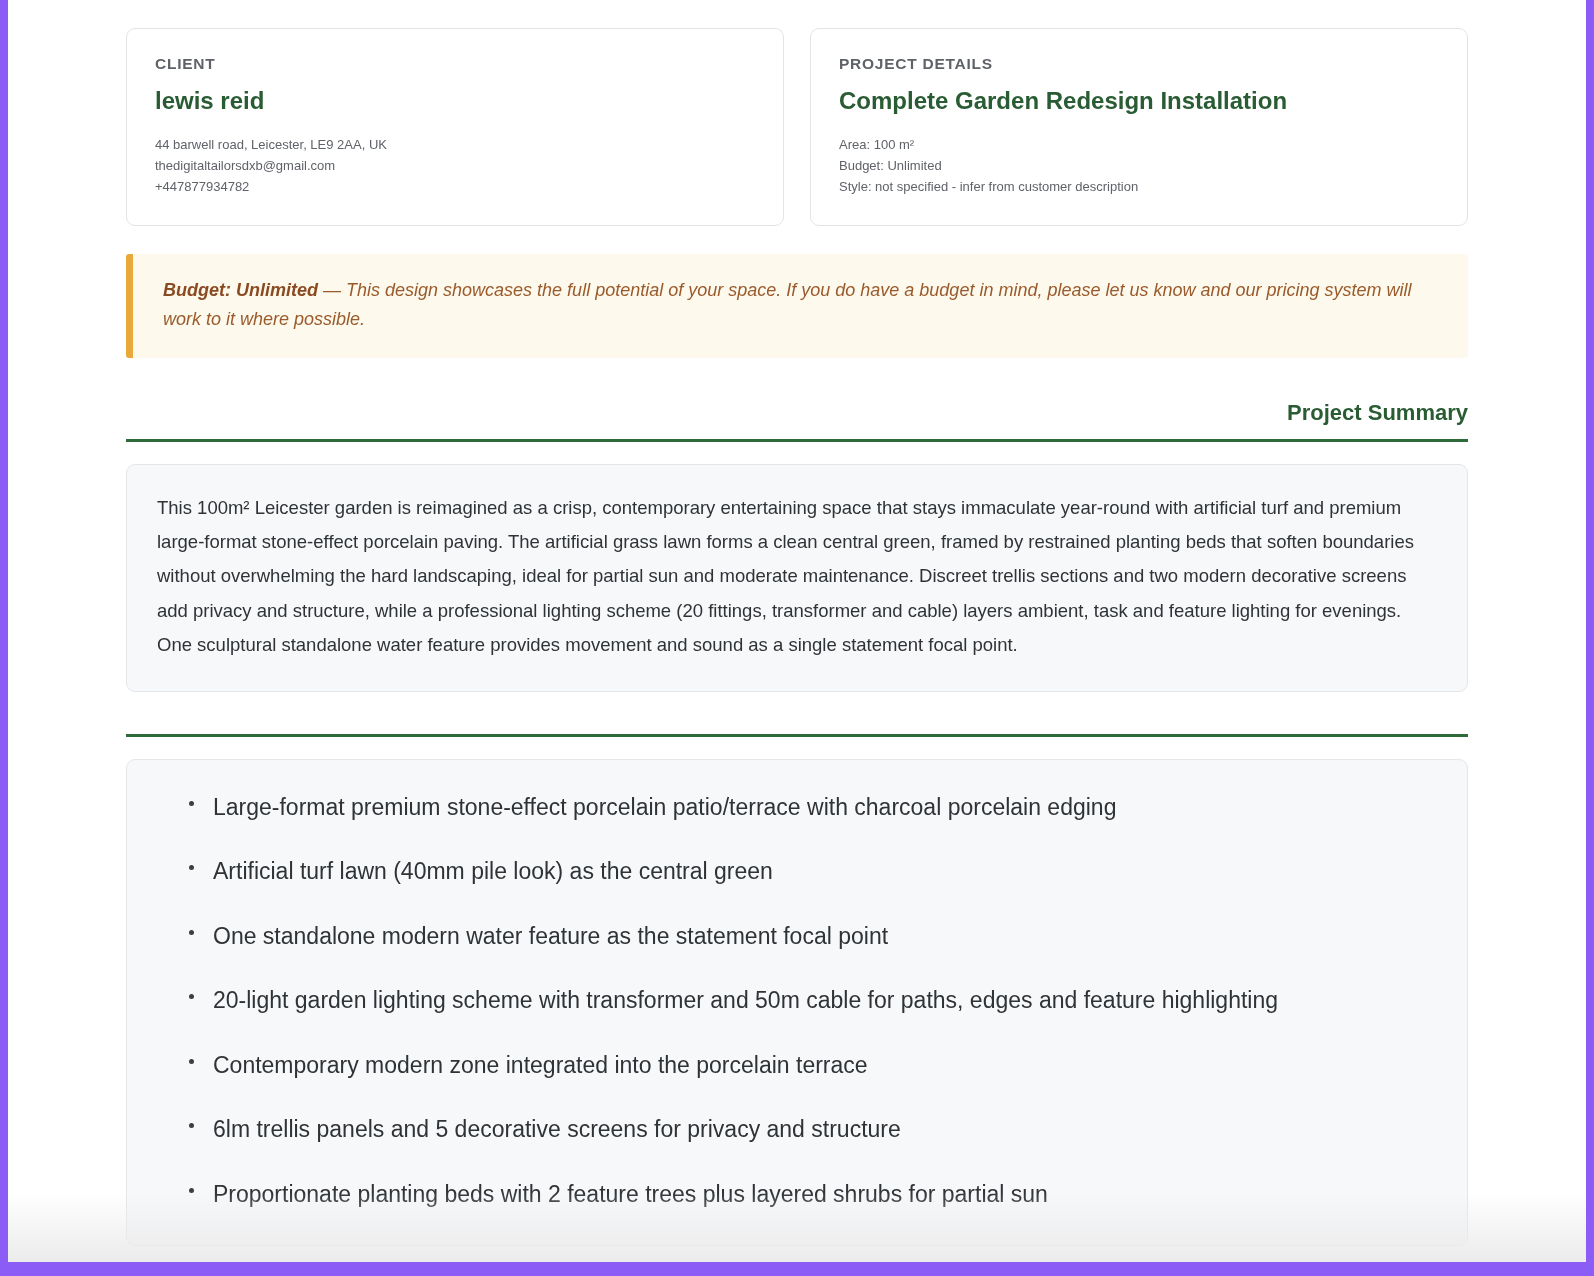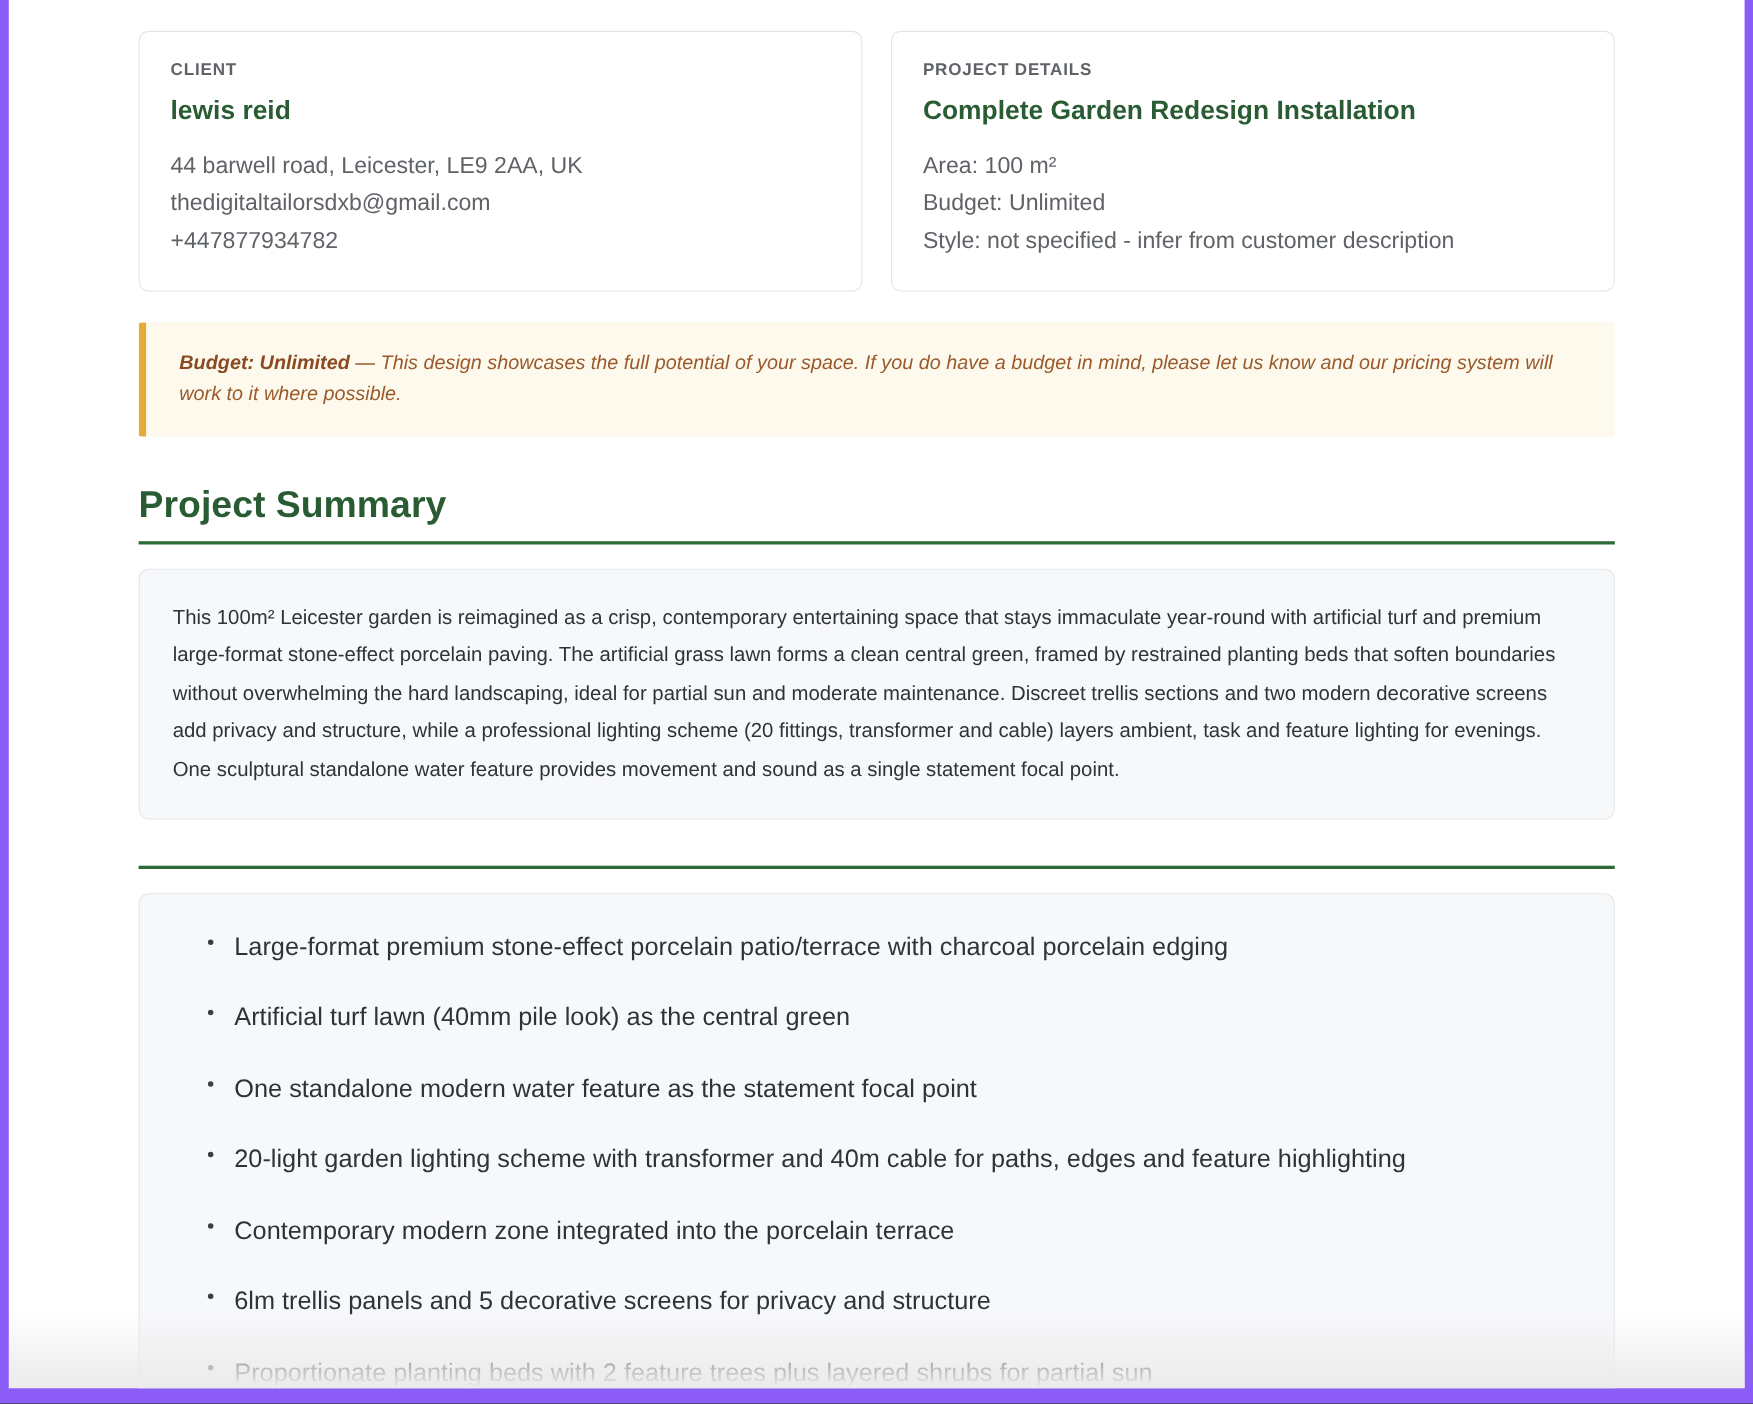--- a/index.html
+++ b/index.html
@@ -62,21 +62,21 @@
   }
   .card-title {
     font-size: 24px;
     font-weight: bold;
     color: #2a5c34;
     margin: 0 0 18px 0;
     line-height: 1.2;
   }
   .card-lines { margin: 0; }
   .card-line {
-    font-size: 21px;
+    font-size: 13px;
     color: #5f6368;
     line-height: 1.62;
   }
 
   
   .alert {
     margin-top: 28px;
     background: #fdfaed;
     border-left: 7px solid #e8a93a;
     border-radius: 3px;
@@ -90,25 +90,26 @@
     font-style: italic;
   }
   .alert-text b {
     color: #8a4a22;
     font-weight: bold;
   }
 
   
   .section { margin-top: 42px; }
   .section-head {
-    font-size: 34px;
+    font-size: 22px;
     font-weight: bold;
     color: #2a5c34;
     margin: 0 0 12px 0;
     line-height: 1.2;
+    text-align: right;
   }
   .section-rule {
     height: 3px;
     background: #2f6b3a;
     border: 0;
     margin: 0 0 22px 0;
   }
 
   
   .panel {
@@ -194,21 +195,21 @@
           </div>
         </div>
 
         <div class="section">
           <div class="section-rule"></div>
           <div class="panel features-panel">
             <ul class="features">
               <li>Large-format premium stone-effect porcelain patio/terrace with charcoal porcelain edging</li>
               <li>Artificial turf lawn (40mm pile look) as the central green</li>
               <li>One standalone modern water feature as the statement focal point</li>
-              <li>20-light garden lighting scheme with transformer and 40m cable for paths, edges and feature highlighting</li>
+              <li>20-light garden lighting scheme with transformer and 50m cable for paths, edges and feature highlighting</li>
               <li>Contemporary modern zone integrated into the porcelain terrace</li>
               <li>6lm trellis panels and 5 decorative screens for privacy and structure</li>
               <li>Proportionate planting beds with 2 feature trees plus layered shrubs for partial sun</li>
             </ul>
           </div>
         </div>
 
       </div>
     </div>
     <div class="page-fade"></div>

